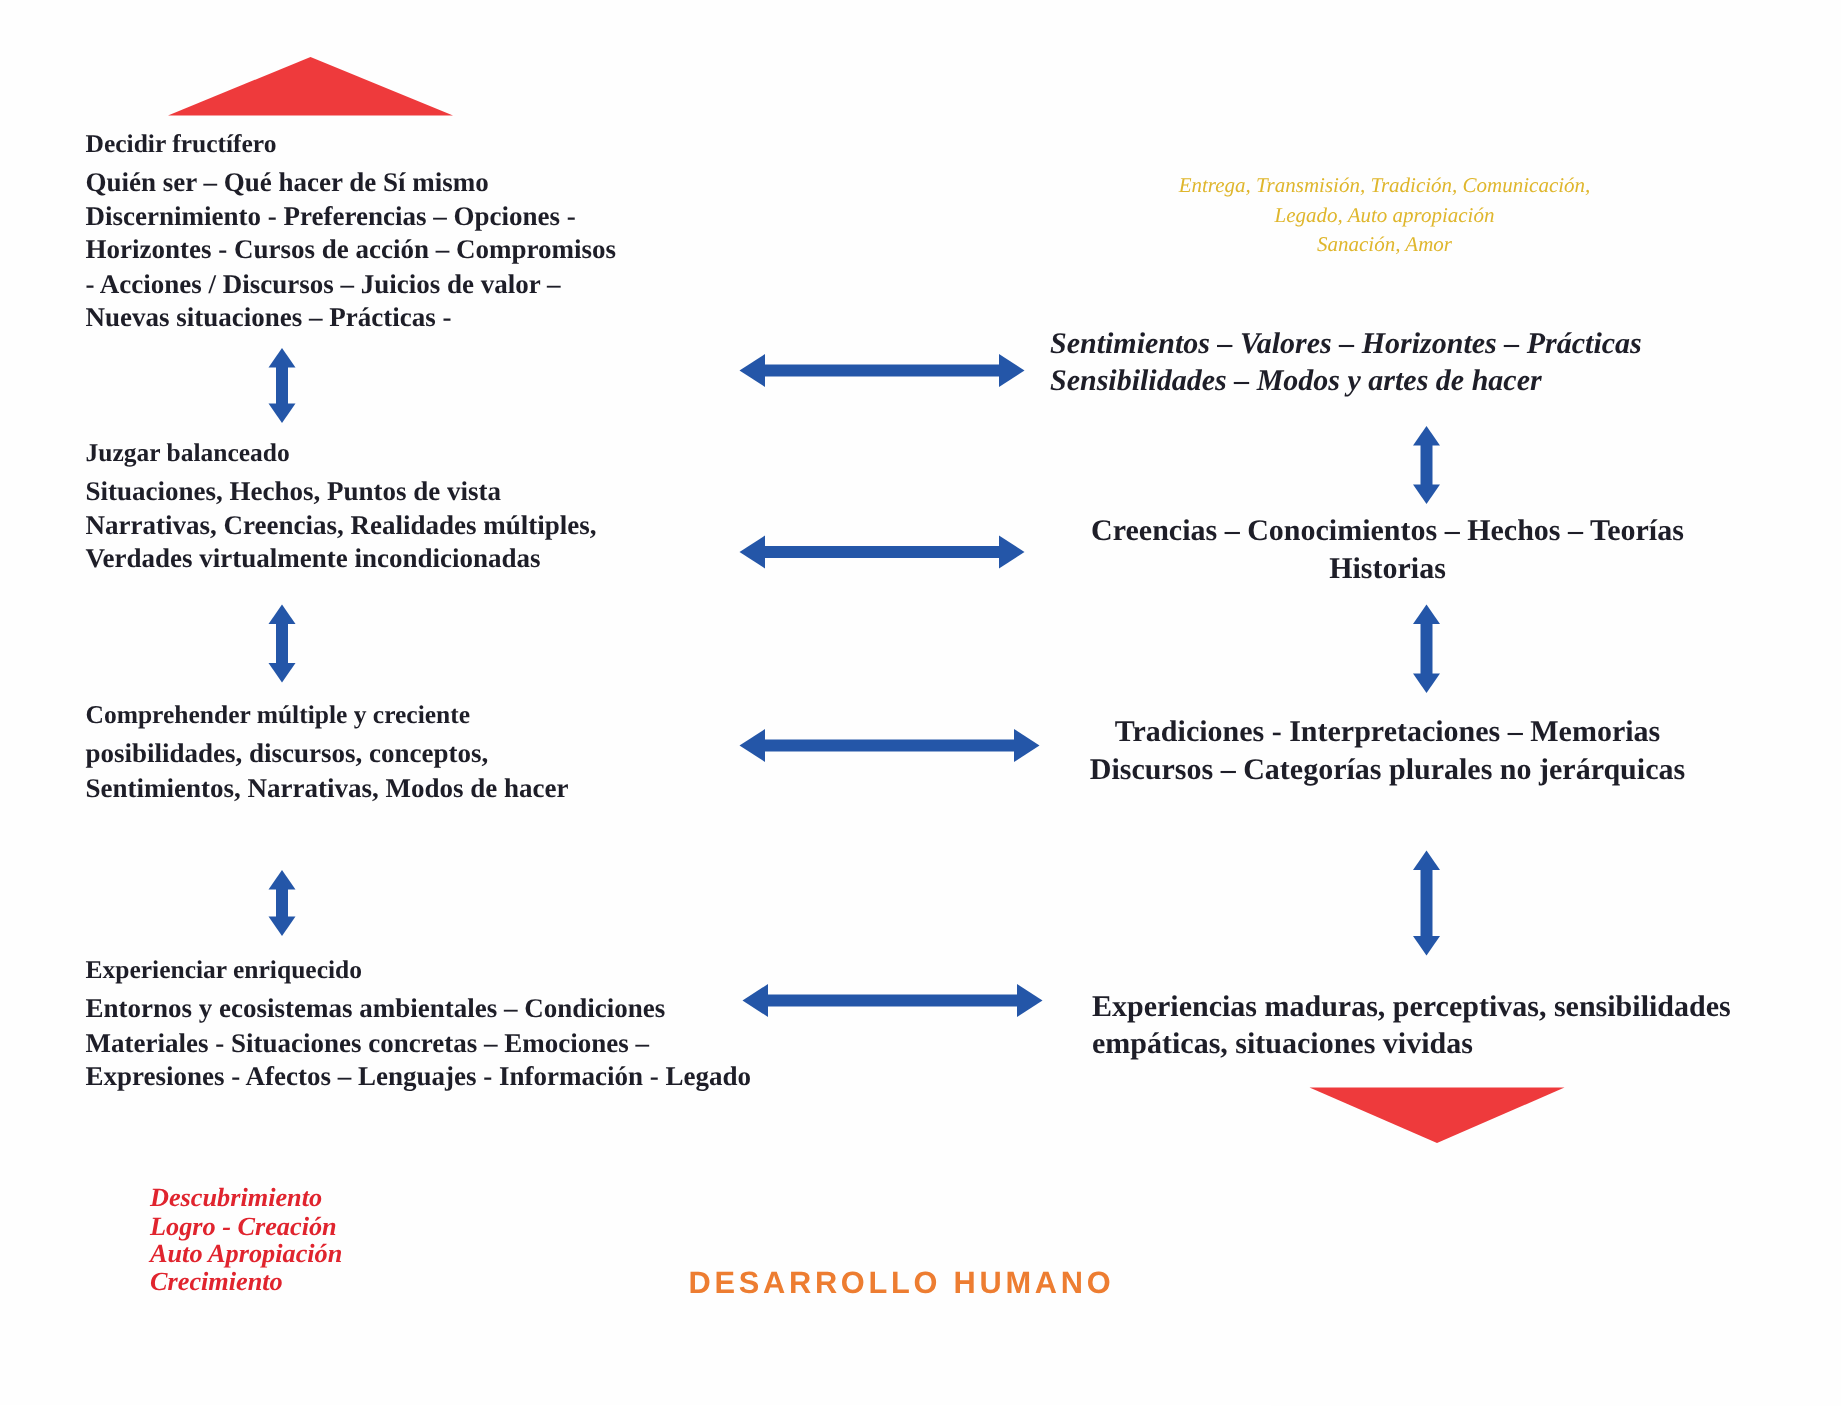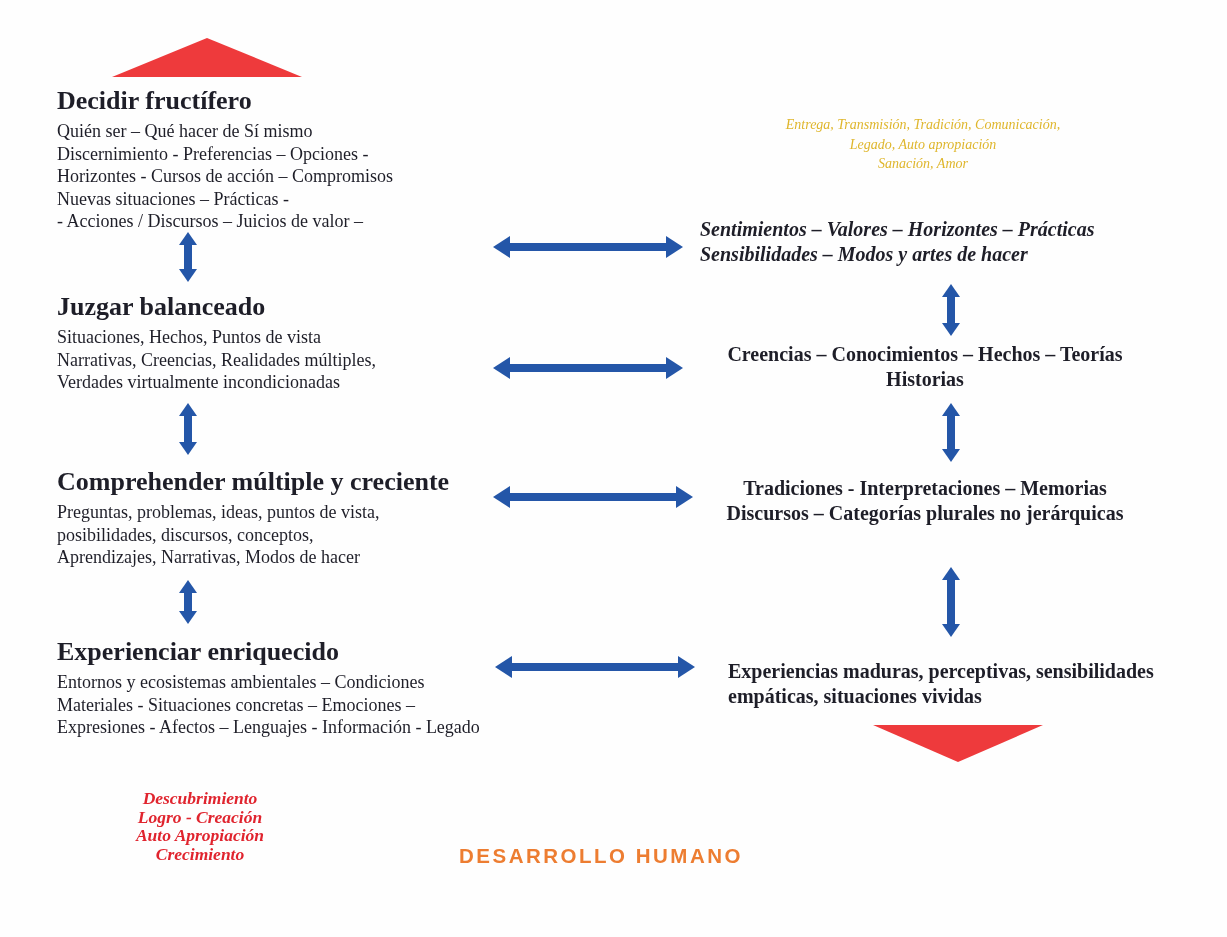--- a/index.html
+++ b/index.html
@@ -7,34 +7,34 @@
     position: relative;
     width: 1227px;
     height: 937px;
     background: #fefefe;
     font-family: "Liberation Serif", serif;
     color: var(--ink, #1e1e28);
     overflow: hidden;
   }
   
   .lblock { position: absolute; white-space: nowrap; }
-  .ltitle { font-size: 26px; font-weight: bold; margin: 0 0 4px 0; }
-  .lblock .ln { font-size: 18px; font-weight: normal; line-height: 22.5px; }
+  .ltitle { font-size: 17px; font-weight: bold; margin: 0 0 4px 0; }
+  .lblock .ln { font-size: 18px; font-weight: bold; line-height: 22.5px; }
 
   .rblock { position: absolute; white-space: nowrap; }
   .rblock .ln { font-size: 20px; font-weight: bold; line-height: 25px; }
   .rblock.centered { text-align: center; }
 
   .gold-note {
     position: absolute; text-align: center; white-space: nowrap;
     font-size: 14px; font-weight: normal; font-style: italic;
     line-height: 19.5px; color: var(--gold, #dfb62c); margin-top: 28px;
   }
   .red-note {
-    position: absolute; text-align: center; white-space: nowrap;
+    position: absolute; white-space: nowrap;
     font-size: 17.5px; font-weight: bold; font-style: italic;
     line-height: 18.5px; color: var(--red_text, #e0242e);
   }
   .main-title {
     position: absolute; white-space: nowrap;
     font-family: "Liberation Sans", sans-serif;
     font-size: 20.5px; font-weight: bold; letter-spacing: 2.5px;
     color: var(--orange, #ed7d31);
   }
 
@@ -90,36 +90,35 @@
 
 <div class="canvas">
 
   <div class="tri-up" style="left:112px; top:38px;"></div>
 
   <div class="lblock" style="left:57px; top:86px;">
     <div class="ltitle">Decidir fructífero</div>
     <div class="ln">Quién ser – Qué hacer de Sí mismo</div>
     <div class="ln">Discernimiento - Preferencias – Opciones -</div>
     <div class="ln">Horizontes - Cursos de acción – Compromisos</div>
+    <div class="ln">- Acciones / Discursos – Juicios de valor –</div>
     <div class="ln">Nuevas situaciones – Prácticas -</div>
-    <div class="ln">- Acciones / Discursos – Juicios de valor –</div>
   </div>
 
   <div class="lblock" style="left:57px; top:292px;">
     <div class="ltitle">Juzgar balanceado</div>
     <div class="ln">Situaciones, Hechos, Puntos de vista</div>
     <div class="ln">Narrativas, Creencias, Realidades múltiples,</div>
     <div class="ln">Verdades virtualmente incondicionadas</div>
   </div>
 
   <div class="lblock" style="left:57px; top:467px;">
     <div class="ltitle">Comprehender múltiple y creciente</div>
-    <div class="ln">Preguntas, problemas, ideas, puntos de vista,</div>
     <div class="ln">posibilidades, discursos, conceptos,</div>
-    <div class="ln">Aprendizajes, Narrativas, Modos de hacer</div>
+    <div class="ln">Sentimientos, Narrativas, Modos de hacer</div>
   </div>
 
   <div class="lblock" style="left:57px; top:637px;">
     <div class="ltitle">Experienciar enriquecido</div>
     <div class="ln">Entornos y ecosistemas ambientales – Condiciones</div>
     <div class="ln">Materiales - Situaciones concretas – Emociones –</div>
     <div class="ln">Expresiones - Afectos – Lenguajes - Información - Legado</div>
   </div>
 
   <div class="v-arrow" style="left:179px; top:232px; height:50px;">

